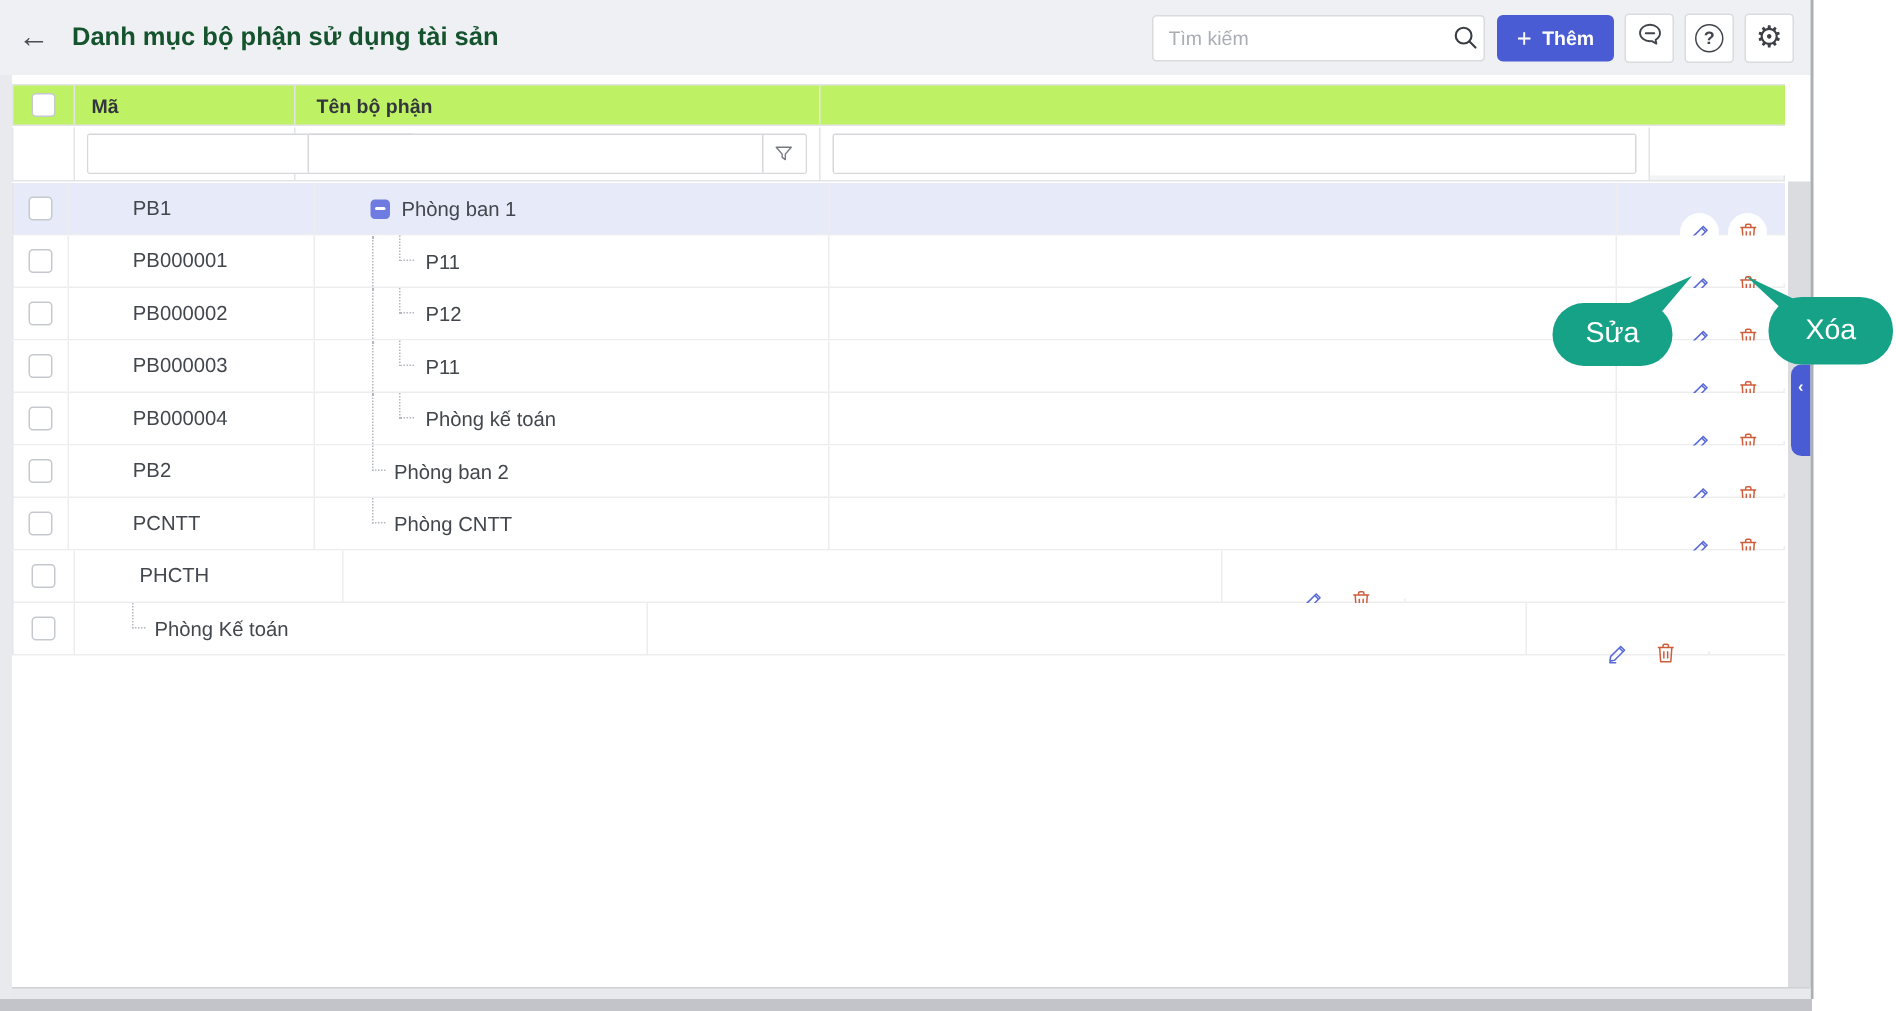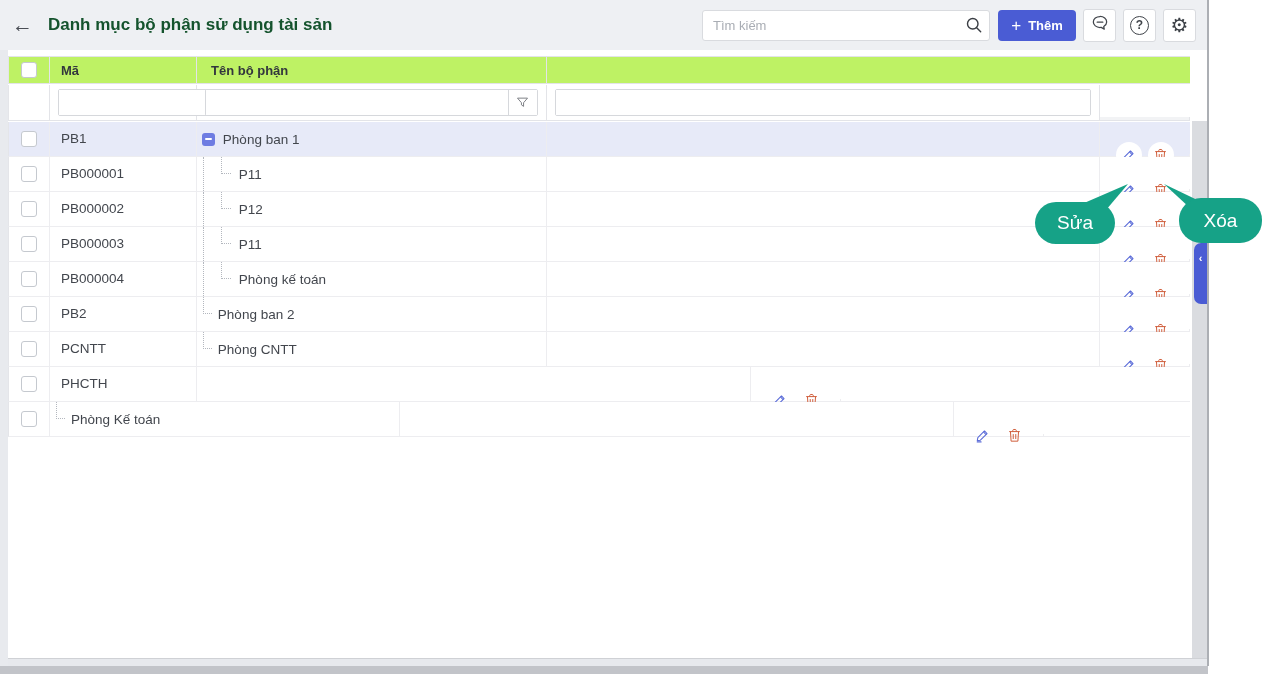--- a/index.html
+++ b/index.html
@@ -4,21 +4,21 @@
 <style>
   * { margin:0; padding:0; box-sizing:border-box; }
   body { font-family:"Liberation Sans","DejaVu Sans",sans-serif; background:#fff; }
   .page { position:relative; width:1264px; height:674px; background:#fff; overflow:hidden; }
 
   
   .topbar { position:absolute; left:0; top:0; width:1207px; height:50px; background:#eef0f3;
             display:flex; align-items:center; }
   .back { width:30px; margin-left:12px; font-size:21px; color:#4a4e55; cursor:pointer; }
   .title { font-size:17px; font-weight:700; color:#14532d; margin-left:6px; white-space:nowrap; }
-  .searchbox { margin-left:auto; width:288px; height:31px; background:#fff; border:1px solid #d9dbdf;
+  .searchbox { margin-left:auto; width:222px; height:31px; background:#fff; border:1px solid #d9dbdf;
                border-radius:3px; display:flex; align-items:center; }
   .searchbox input { flex:1; border:none; outline:none; font-size:13px; color:#3f434a; padding:0 10px;
                      font-family:inherit; background:transparent; }
   .searchbox input::placeholder { color:#a9adb4; }
   .searchbox .mag { width:30px; display:flex; justify-content:center; align-items:center; }
   .addbtn { margin-left:8px; width:78px; height:31px; background:#4a5cd4; border-radius:4px; color:#fff;
             display:flex; align-items:center; justify-content:center; gap:7px; cursor:pointer; }
   .addbtn .plus { font-size:17px; font-weight:400; line-height:1; }
   .addbtn .lbl { font-size:13px; font-weight:700; }
   .sqbtn { margin-left:7px; width:33px; height:33px; background:#fff; border:1px solid #d9dbdf;
@@ -62,21 +62,21 @@
   .tfilter { top:85px; height:36px; background:#fff; border-bottom:1px solid #e3e4e8; }
   .tfilter > div { display:flex; align-items:center; padding:0 8px; }
   .tfilter .c-act { background:#f2f3f5; }
   .fgroup { flex:1; height:27px; background:#fff; border:1px solid #d6d8dc; border-radius:2px;
             display:flex; }
   .fgroup input { flex:1; border:none; outline:none; min-width:10px; padding:0 6px; font-size:13px;
                   font-family:inherit; }
   .funnel { width:29px; border-left:1px solid #d6d8dc; display:flex; align-items:center;
             justify-content:center; cursor:pointer; background:#fff; }
 
-  .trow { height:35px; background:#fff; border-bottom:1px solid #ededf0; font-size:13.5px; color:#42464d; }
+  .trow { height:35px; background:#fff; border-bottom:1px solid #ededf0; font-size:13.5px; color:#42464d;gap:32px; }
   .trow.sel { background:#e7eaf8; }
   .trow .c-code { padding-left:11px; line-height:34px; }
   .trow .c-name { position:relative; display:flex; align-items:center; }
   .trow .c-act { display:flex; align-items:center; justify-content:center; gap:6px; }
 
   .checkbox { width:16px; height:16px; background:#fff; border:1px solid #c5c9cf; border-radius:3px;
               cursor:pointer; }
 
   .collapse { width:13px; height:13px; background:#6e7ce2; border-radius:3px; margin-left:5px;
               margin-right:8px; display:flex; align-items:center; justify-content:center; cursor:pointer; }

